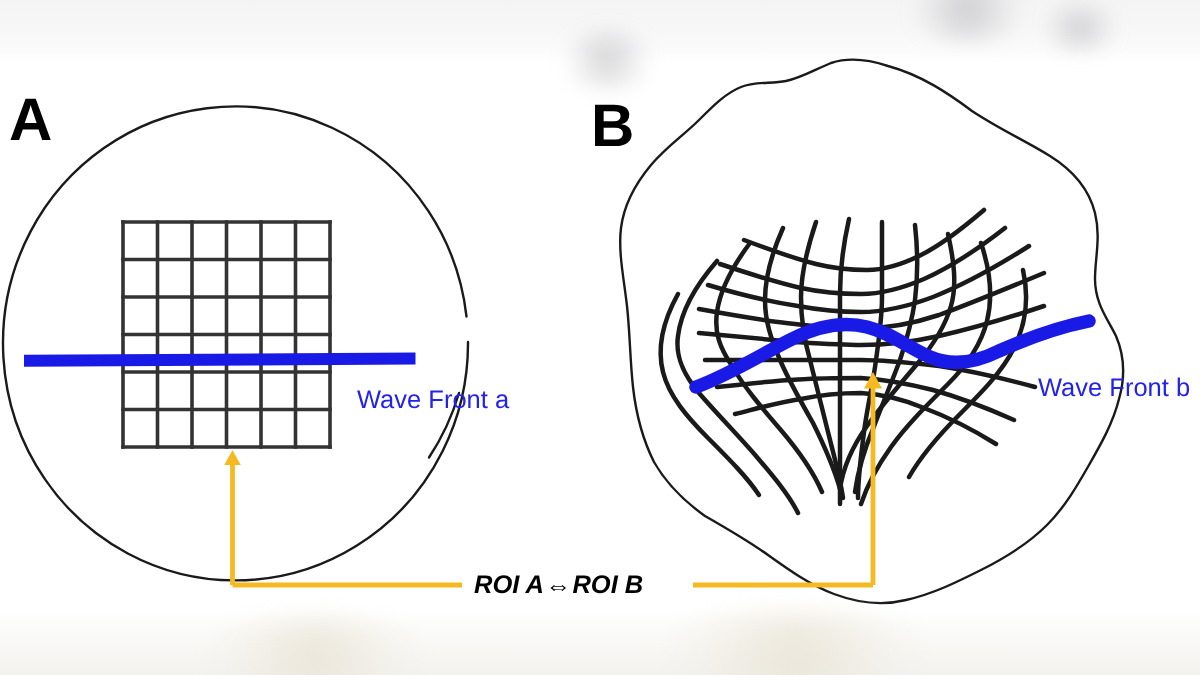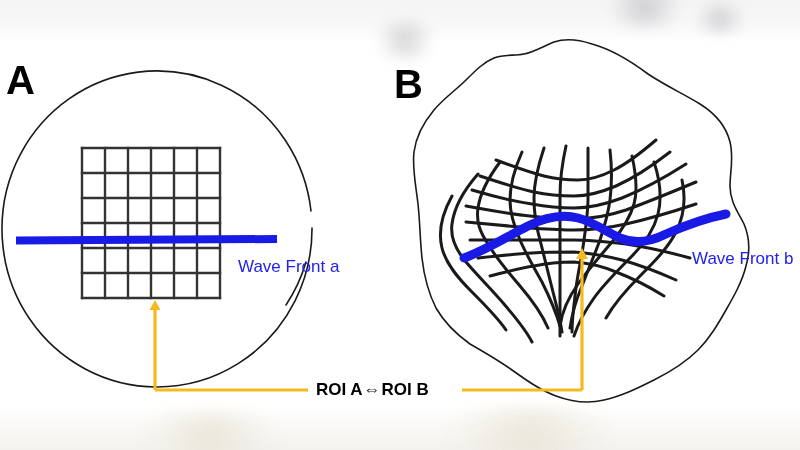--- a/index.html
+++ b/index.html
@@ -84,20 +84,21 @@
   #roi-caption {
     position: absolute;
     left: 316px;
     top: 381px;
     font-family: "Liberation Sans", sans-serif;
     font-weight: bold;
     font-size: 17px;
     color: #000000;
     white-space: nowrap;
     line-height: 1;
+    font-style: italic;
   }
   #roi-caption .arrows-glyph { font-weight: bold; padding: 0 1px; }
 </style>
 </head>
 <body>
 
 <div id="figure-root">
 
   <div class="band band-top">
     <div class="smudge" style="left:370px; top:20px; width:70px; height:40px;"></div>

